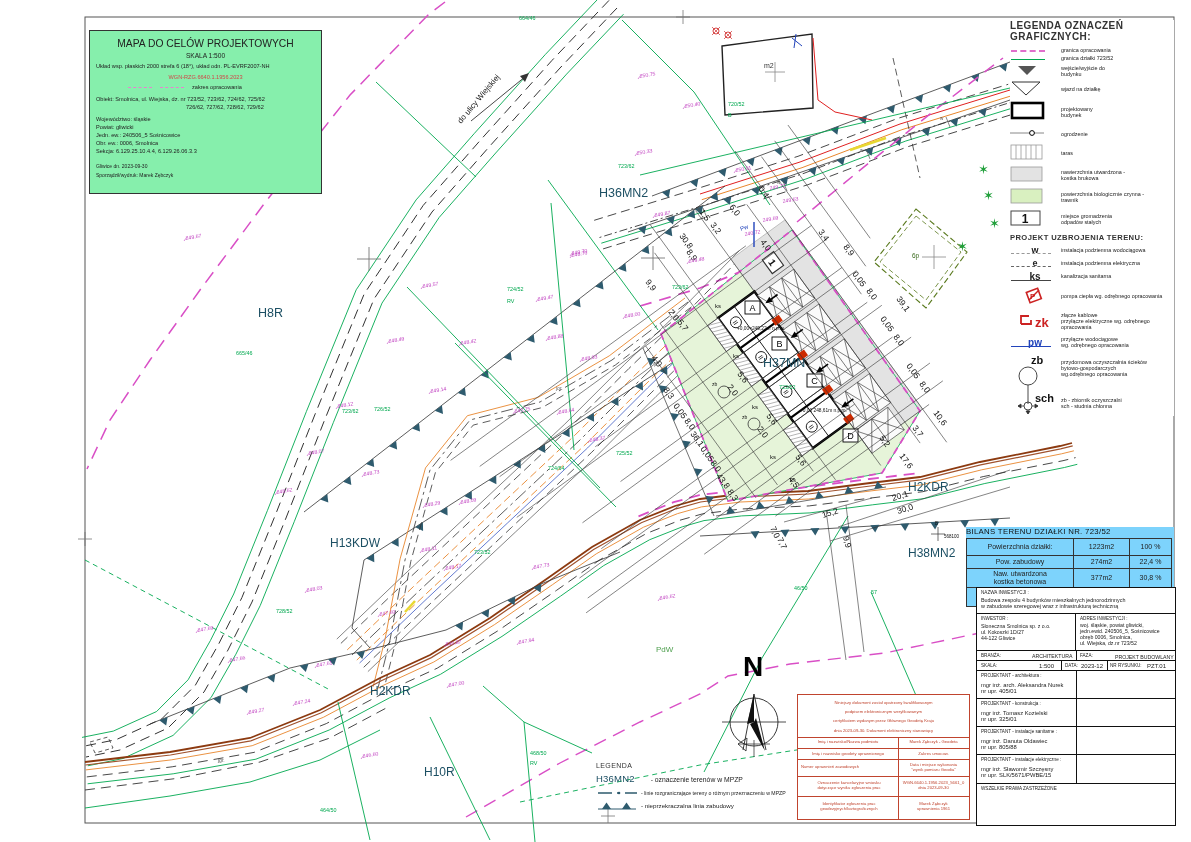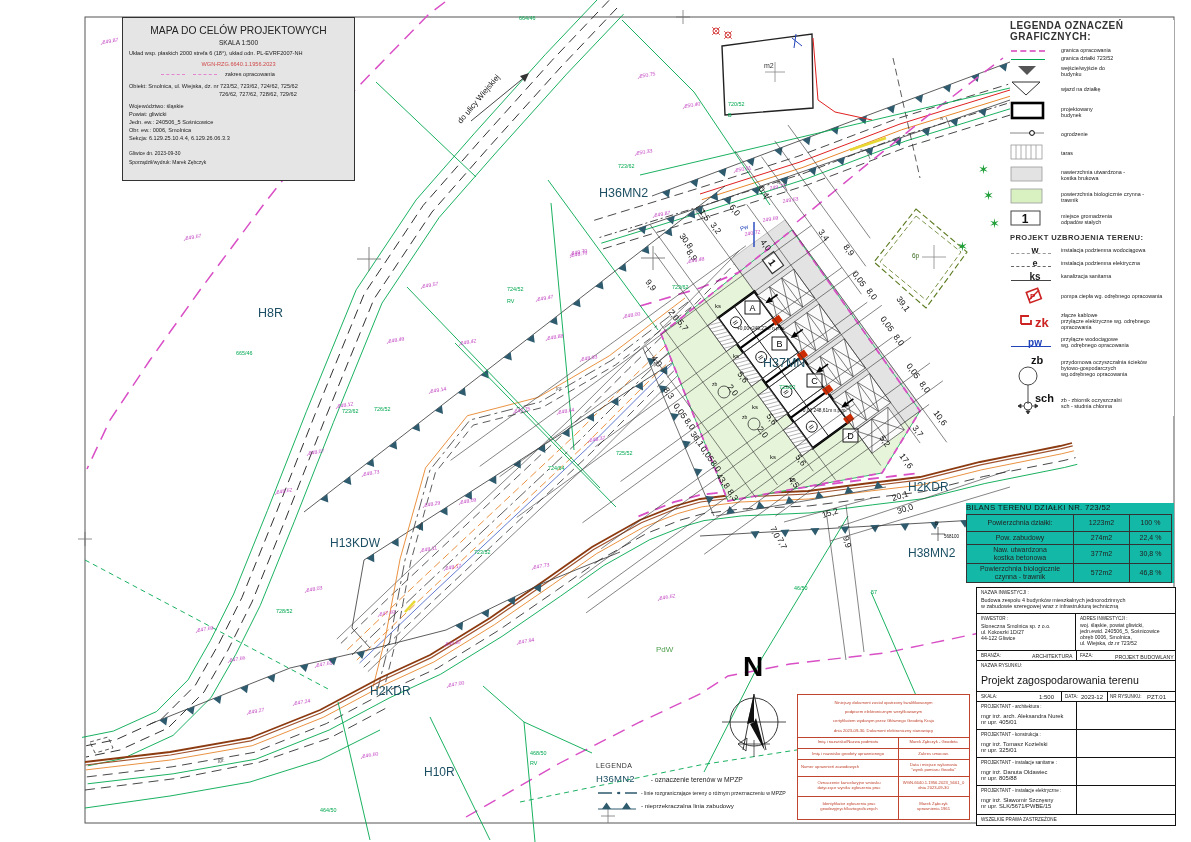--- a/index.html
+++ b/index.html
@@ -609,21 +609,21 @@
 <line x1="754" y1="694" x2="743" y2="750"></line>
 <line x1="754" y1="694" x2="766" y2="750"></line>
 <line x1="738" y1="744" x2="770" y2="744" stroke-width="0.7"></line>
 <line x1="754" y1="740" x2="754" y2="757" stroke-width="0.7"></line>
 <polygon points="738,744 746,751 747,738" stroke-width="0.8"></polygon>
 <polygon points="754,694 747,724 754,722" fill="#111" stroke="none"></polygon>
 <polygon points="754,722 750,724 765,751 756,718" fill="#111" stroke="none"></polygon>
 </g>
 </svg>
 
-<div class="abs" style="left:89px;top:17px;width:231px;height:162px;background:#e5e5e5;border:1.2px solid #333;font-size:5.6px;color:#222;margin-left:33px;">
+<div class="abs" style="left:89px;top:30px;width:231px;height:162px;background:#86efac;border:1.2px solid #333;font-size:5.6px;color:#222;">
  <div style="text-align:center;font-size:10.3px;margin-top:7px;">MAPA DO CELÓW PROJEKTOWYCH</div>
  <div style="text-align:center;font-size:6.6px;margin-top:3px;">SKALA 1:500</div>
  <div style="margin:4px 0 0 6px;">Układ wsp. płaskich 2000 strefa 6 (18°), układ odn. PL-EVRF2007-NH</div>
  <div style="text-align:center;color:#D04848;margin-top:5px;">WGN-RZG.6640.1.1956.2023</div>
  <div style="margin-top:4px;"><span style="display:inline-block;width:24px;border-top:1.6px dashed #E584CF;vertical-align:middle;margin-left:38px;"></span><span style="display:inline-block;width:24px;border-top:1.6px dashed #E584CF;vertical-align:middle;margin-left:8px;"></span><span style="margin-left:8px;">zakres opracowania</span></div>
  <div style="margin:6px 0 0 6px;">Obiekt: Smolnica, ul. Wiejska, dz. nr 723/52, 723/62, 724/62, 725/62</div>
  <div style="margin:2px 0 0 96px;">726/62, 727/62, 728/62, 729/62</div>
  <div style="margin:6px 0 0 6px;">Województwo: śląskie</div>
  <div style="margin:2px 0 0 6px;">Powiat: gliwicki</div>
  <div style="margin:2px 0 0 6px;">Jedn. ew.: 240506_5 Sośnicowice</div>
@@ -755,21 +755,21 @@
               </svg></td>
             <td style="padding-top:3px;">przydomowa oczyszczalnia ścieków<br>bytowo-gospodarczych<br>wg.odrębnego opracowania</td>
           </tr>
  <tr>
             <td style="padding-top:6px;">zb - zbiornik oczyszczalni<br>sch - studnia chłonna</td>
           </tr>
  </tbody>
       </table>
 </div>
 
-<div class="abs" style="left:966px;top:503px;width:208px;background:#14b8a6;">
+<div class="abs" style="left:966px;top:527px;width:208px;background:#7dd3fc;">
  <div style="font-size:7.8px;letter-spacing:.3px;color:#111;">BILANS TERENU DZIAŁKI NR. 723/52</div>
  <table style="border-collapse:collapse;width:206px;margin-top:2px;font-size:7px;color:#222;text-align:center;line-height:1.15;">
   <tbody>
           <tr style="height:17px;">
             <td style="border:1.4px solid #333;width:104px;">Powierzchnia działki:</td>
             <td style="border:1.4px solid #333;width:53px;">1223m2</td>
             <td style="border:1.4px solid #333;">100 %</td>
           </tr>
   <tr style="height:13px;">
             <td style="border:1.4px solid #333;">Pow. zabudowy</td>
@@ -804,24 +804,20 @@
      <div style="font-size:4.6px;">ADRES INWESTYCJI :</div>
      <div style="margin-top:1px;">woj. śląskie, powiat gliwicki,<br>jedn.ewid. 240506_5, Sośnicowice<br>obręb 0006, Smolnica,<br>ul. Wiejska, dz.nr 723/52</div>
    </div>
  </div>
  <div style="border-bottom:1px solid #111;height:9px;position:relative;">
    <div style="position:absolute;left:4px;top:2px;font-size:4.6px;">BRANŻA:</div>
    <div style="position:absolute;left:55px;top:2px;">ARCHITEKTURA</div>
    <div style="position:absolute;left:99px;top:0;bottom:0;border-left:1px solid #111;"></div>
    <div style="position:absolute;left:103px;top:2px;font-size:4.6px;">FAZA:</div>
    <div style="position:absolute;left:138px;top:2.5px;">PROJEKT BUDOWLANY</div>
- </div>
- <div style="border-bottom:1px solid #111;height:31px;padding:2px 4px;box-sizing:border-box;">
-   <div style="font-size:4.6px;">NAZWA RYSUNKU:</div>
-   <div style="font-size:10.6px;margin-top:6px;color:#111;">Projekt zagospodarowania terenu</div>
  </div>
  <div style="border-bottom:1px solid #111;height:9px;position:relative;">
    <div style="position:absolute;left:4px;top:2px;font-size:4.6px;">SKALA:</div>
         <div style="position:absolute;left:62px;top:1.5px;font-size:6px;">1:500</div>
    <div style="position:absolute;left:84px;top:0;bottom:0;border-left:1px solid #111;"></div>
    <div style="position:absolute;left:88px;top:2px;font-size:4.6px;">DATA:</div>
         <div style="position:absolute;left:104px;top:1.5px;font-size:6px;">2023-12</div>
    <div style="position:absolute;left:130px;top:0;bottom:0;border-left:1px solid #111;"></div>
    <div style="position:absolute;left:133px;top:2px;font-size:4.6px;">NR RYSUNKU:</div>
         <div style="position:absolute;left:170px;top:1.5px;font-size:6px;">PZT.01</div>

